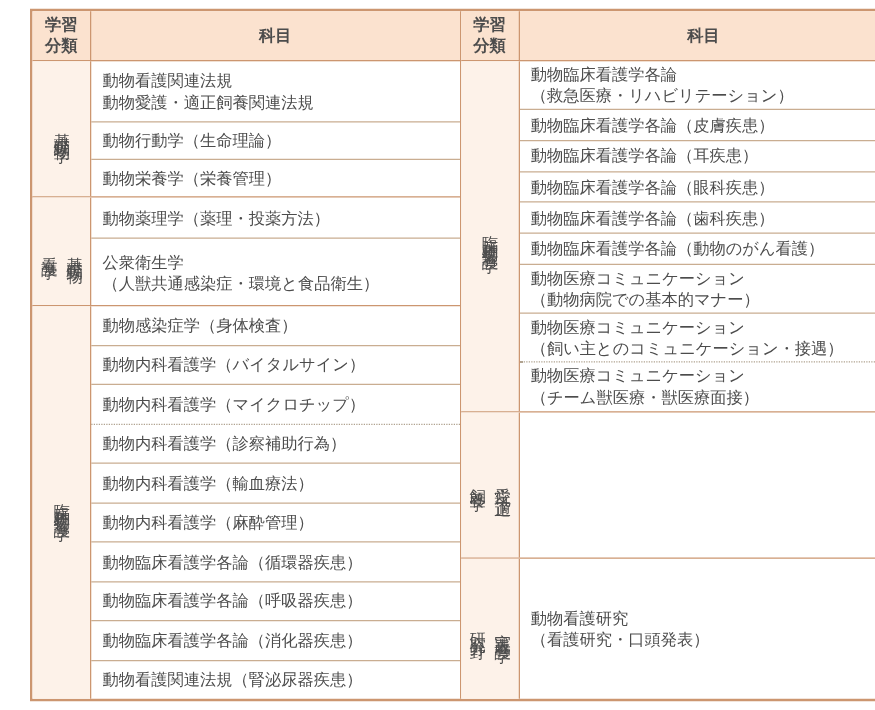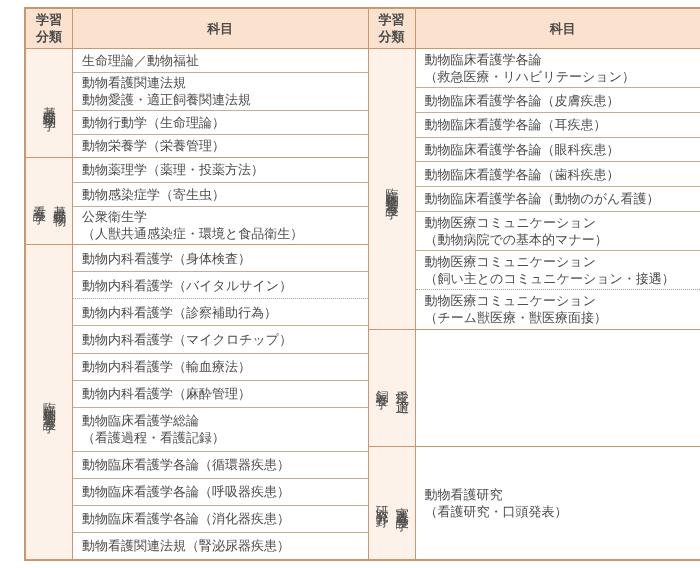--- a/index.html
+++ b/index.html
@@ -49,54 +49,50 @@
 分類</div>
       <div class="hsubj">科目</div>
     </div>
     <div class="groups">
 
       <div class="group" style="flex:4.75 4.75 0%">
         <div class="glabel">
           <span class="vtext">基礎動物学</span>
         </div>
         <div class="rows">
-          <div class="row">生命理論／動物福祉</div>
           <div class="row d">動物看護関連法規
 動物愛護・適正飼養関連法規</div>
           <div class="row">動物行動学（生命理論）</div>
           <div class="row">動物栄養学（栄養管理）</div>
         </div>
       </div>
 
       <div class="group" style="flex:3.75 3.75 0%">
         <div class="glabel">
           <span class="vtext">基礎動物
 看護学</span>
         </div>
         <div class="rows">
           <div class="row">動物薬理学（薬理・投薬方法）</div>
-          <div class="row">動物感染症学（寄生虫）</div>
           <div class="row d">公衆衛生学
 （人獣共通感染症・環境と食品衛生）</div>
         </div>
       </div>
 
       <div class="group" style="flex:13.75 13.75 0%">
         <div class="glabel">
           <span class="vtext">臨床動物看護学</span>
         </div>
         <div class="rows">
-          <div class="row">動物内科看護学（身体検査）</div>
+          <div class="row">動物感染症学（身体検査）</div>
           <div class="row">動物内科看護学（バイタルサイン）</div>
+          <div class="row">動物内科看護学（マイクロチップ）</div>
           <div class="row dot">動物内科看護学（診察補助行為）</div>
-          <div class="row">動物内科看護学（マイクロチップ）</div>
           <div class="row">動物内科看護学（輸血療法）</div>
           <div class="row">動物内科看護学（麻酔管理）</div>
-          <div class="row d">動物臨床看護学総論
-（看護過程・看護記録）</div>
           <div class="row">動物臨床看護学各論（循環器疾患）</div>
           <div class="row">動物臨床看護学各論（呼吸器疾患）</div>
           <div class="row">動物臨床看護学各論（消化器疾患）</div>
           <div class="row">動物看護関連法規（腎泌尿器疾患）</div>
         </div>
       </div>
 
     </div>
   </div>
 

